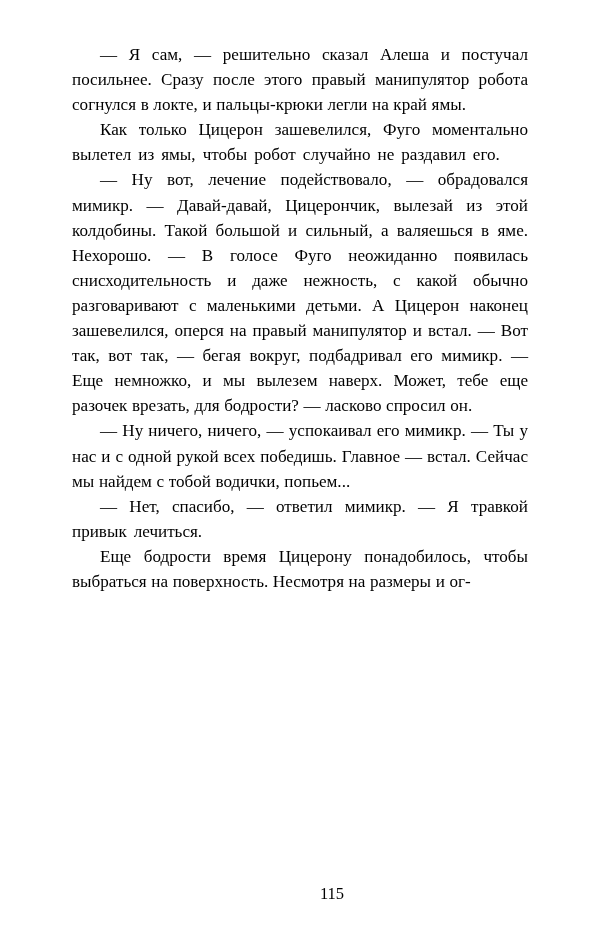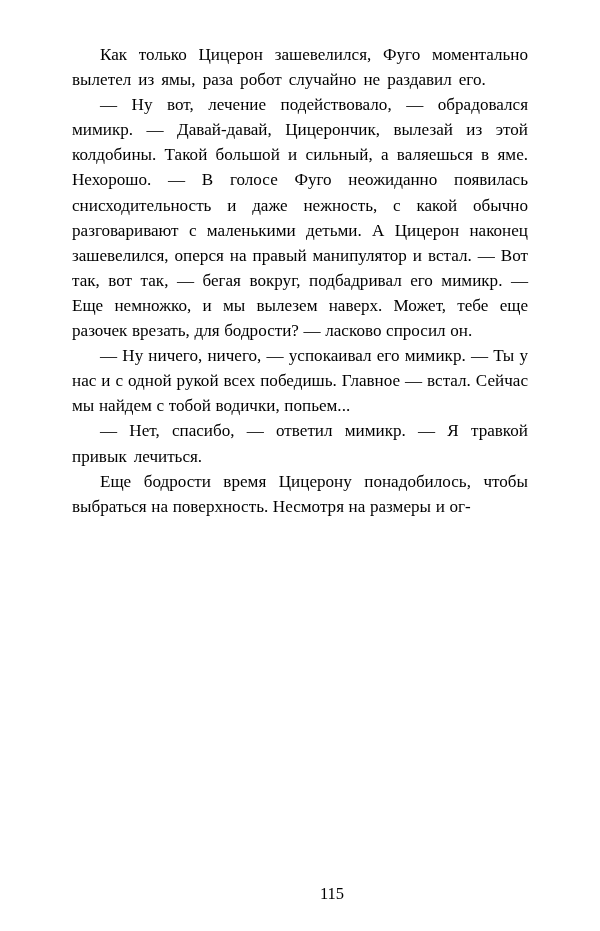--- a/index.html
+++ b/index.html
@@ -53,20 +53,21 @@
     font-size: 16.5px;
     font-family: "Liberation Serif", serif;
     padding-left: 32px;
   }
 </style>
 </head>
 <body>
 
 <div class="page">
   <div class="text-column">
-    <p class="para loose2">Как только Цицерон зашевелился, Фуго моментально вылетел из ямы, раза робот случайно не раздавил его.</p>
+    <p class="para">— Я сам, — решительно сказал Алеша и постучал посильнее. Сразу после этого правый манипулятор робота согнулся в локте, и пальцы-крюки легли на край ямы.</p>
+    <p class="para loose2">Как только Цицерон зашевелился, Фуго моментально вылетел из ямы, чтобы робот случайно не раздавил его.</p>
     <p class="para">— Ну вот, лечение подействовало, — обрадовался мимикр. — Давай-давай, Цицерончик, вылезай из этой колдобины. Такой большой и сильный, а валяешься в яме. Нехорошо. — В голосе Фуго неожиданно появилась снисходительность и даже нежность, с какой обычно разговаривают с маленькими детьми. А Цицерон наконец зашевелился, оперся на правый манипулятор и встал. — Вот так, вот так, — бегая вокруг, подбадривал его мимикр. — Еще немножко, и мы вылезем наверх. Может, тебе еще разочек врезать, для бодрости? — ласково спросил он.</p>
     <p class="para">— Ну ничего, ничего, — успокаивал его мимикр. — Ты у нас и с одной рукой всех победишь. Главное — встал. Сейчас мы найдем с тобой водички, попьем...</p>
     <p class="para loose2">— Нет, спасибо, — ответил мимикр. — Я травкой привык лечиться.</p>
     <p class="para">Еще бодрости время Цицерону понадобилось, чтобы выбраться на поверхность. Несмотря на размеры и ог-</p>
   </div>
   <div class="page-number">115</div>
 </div>
 
 </body></html>

